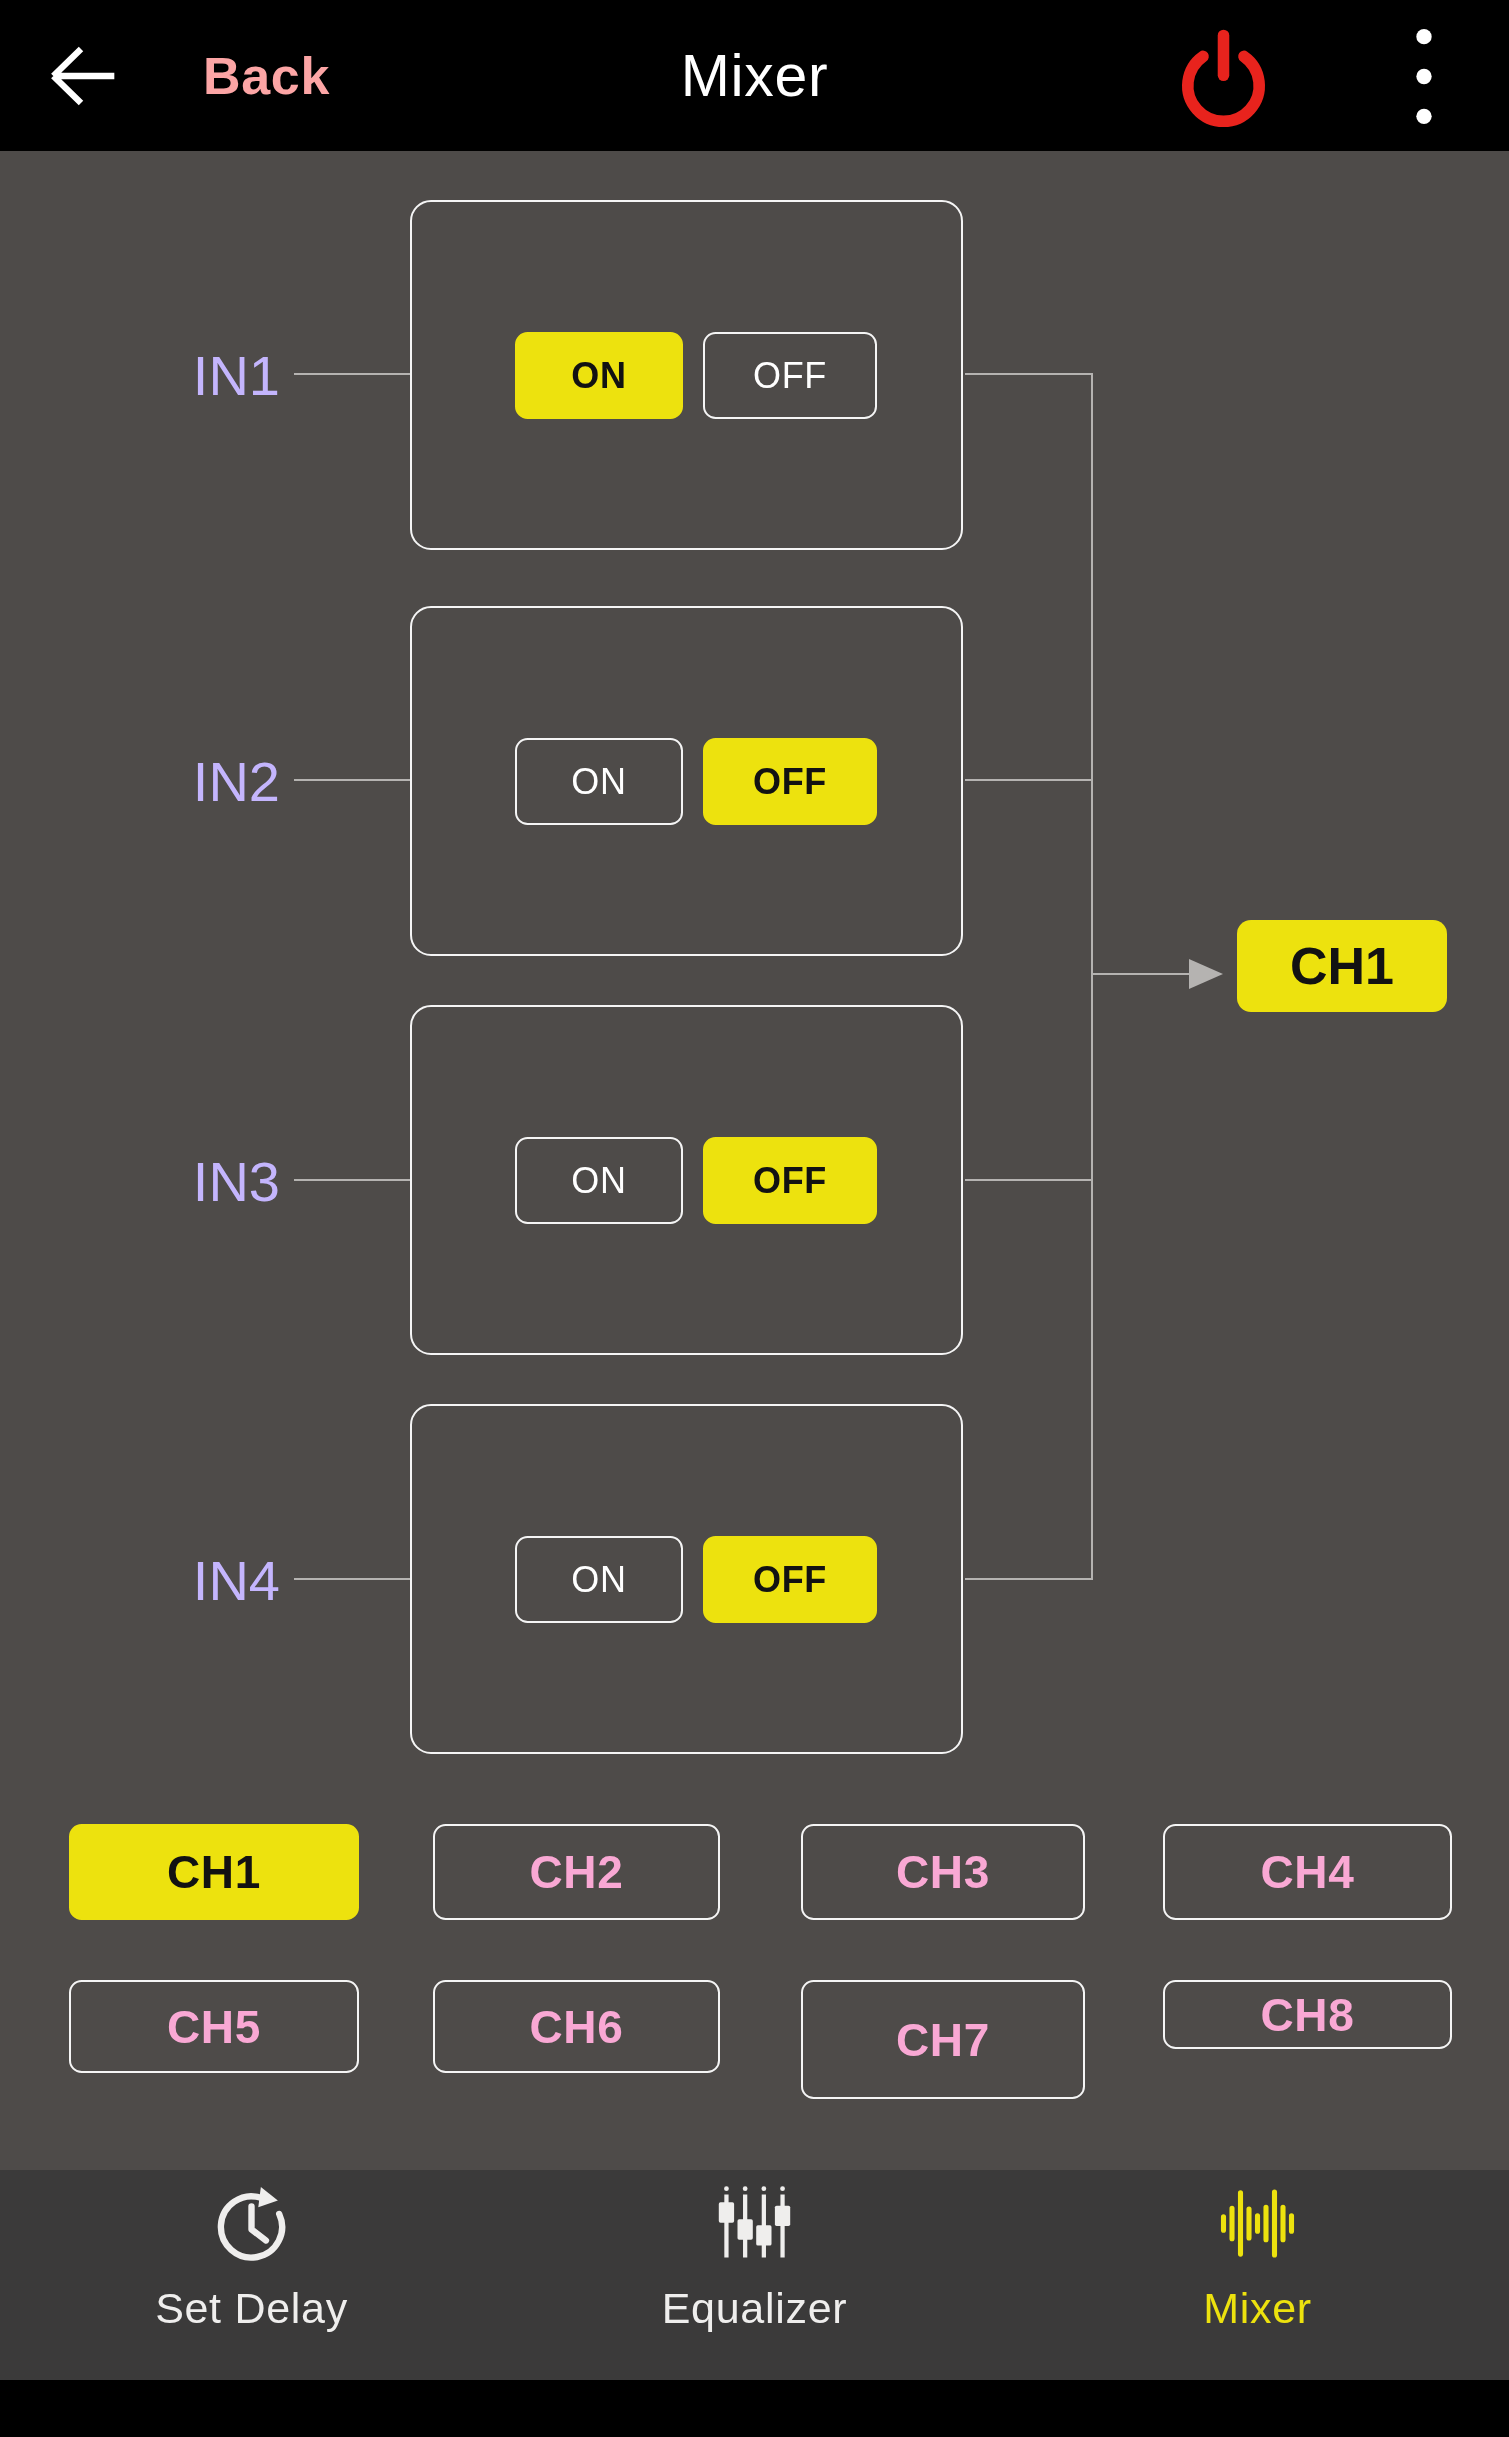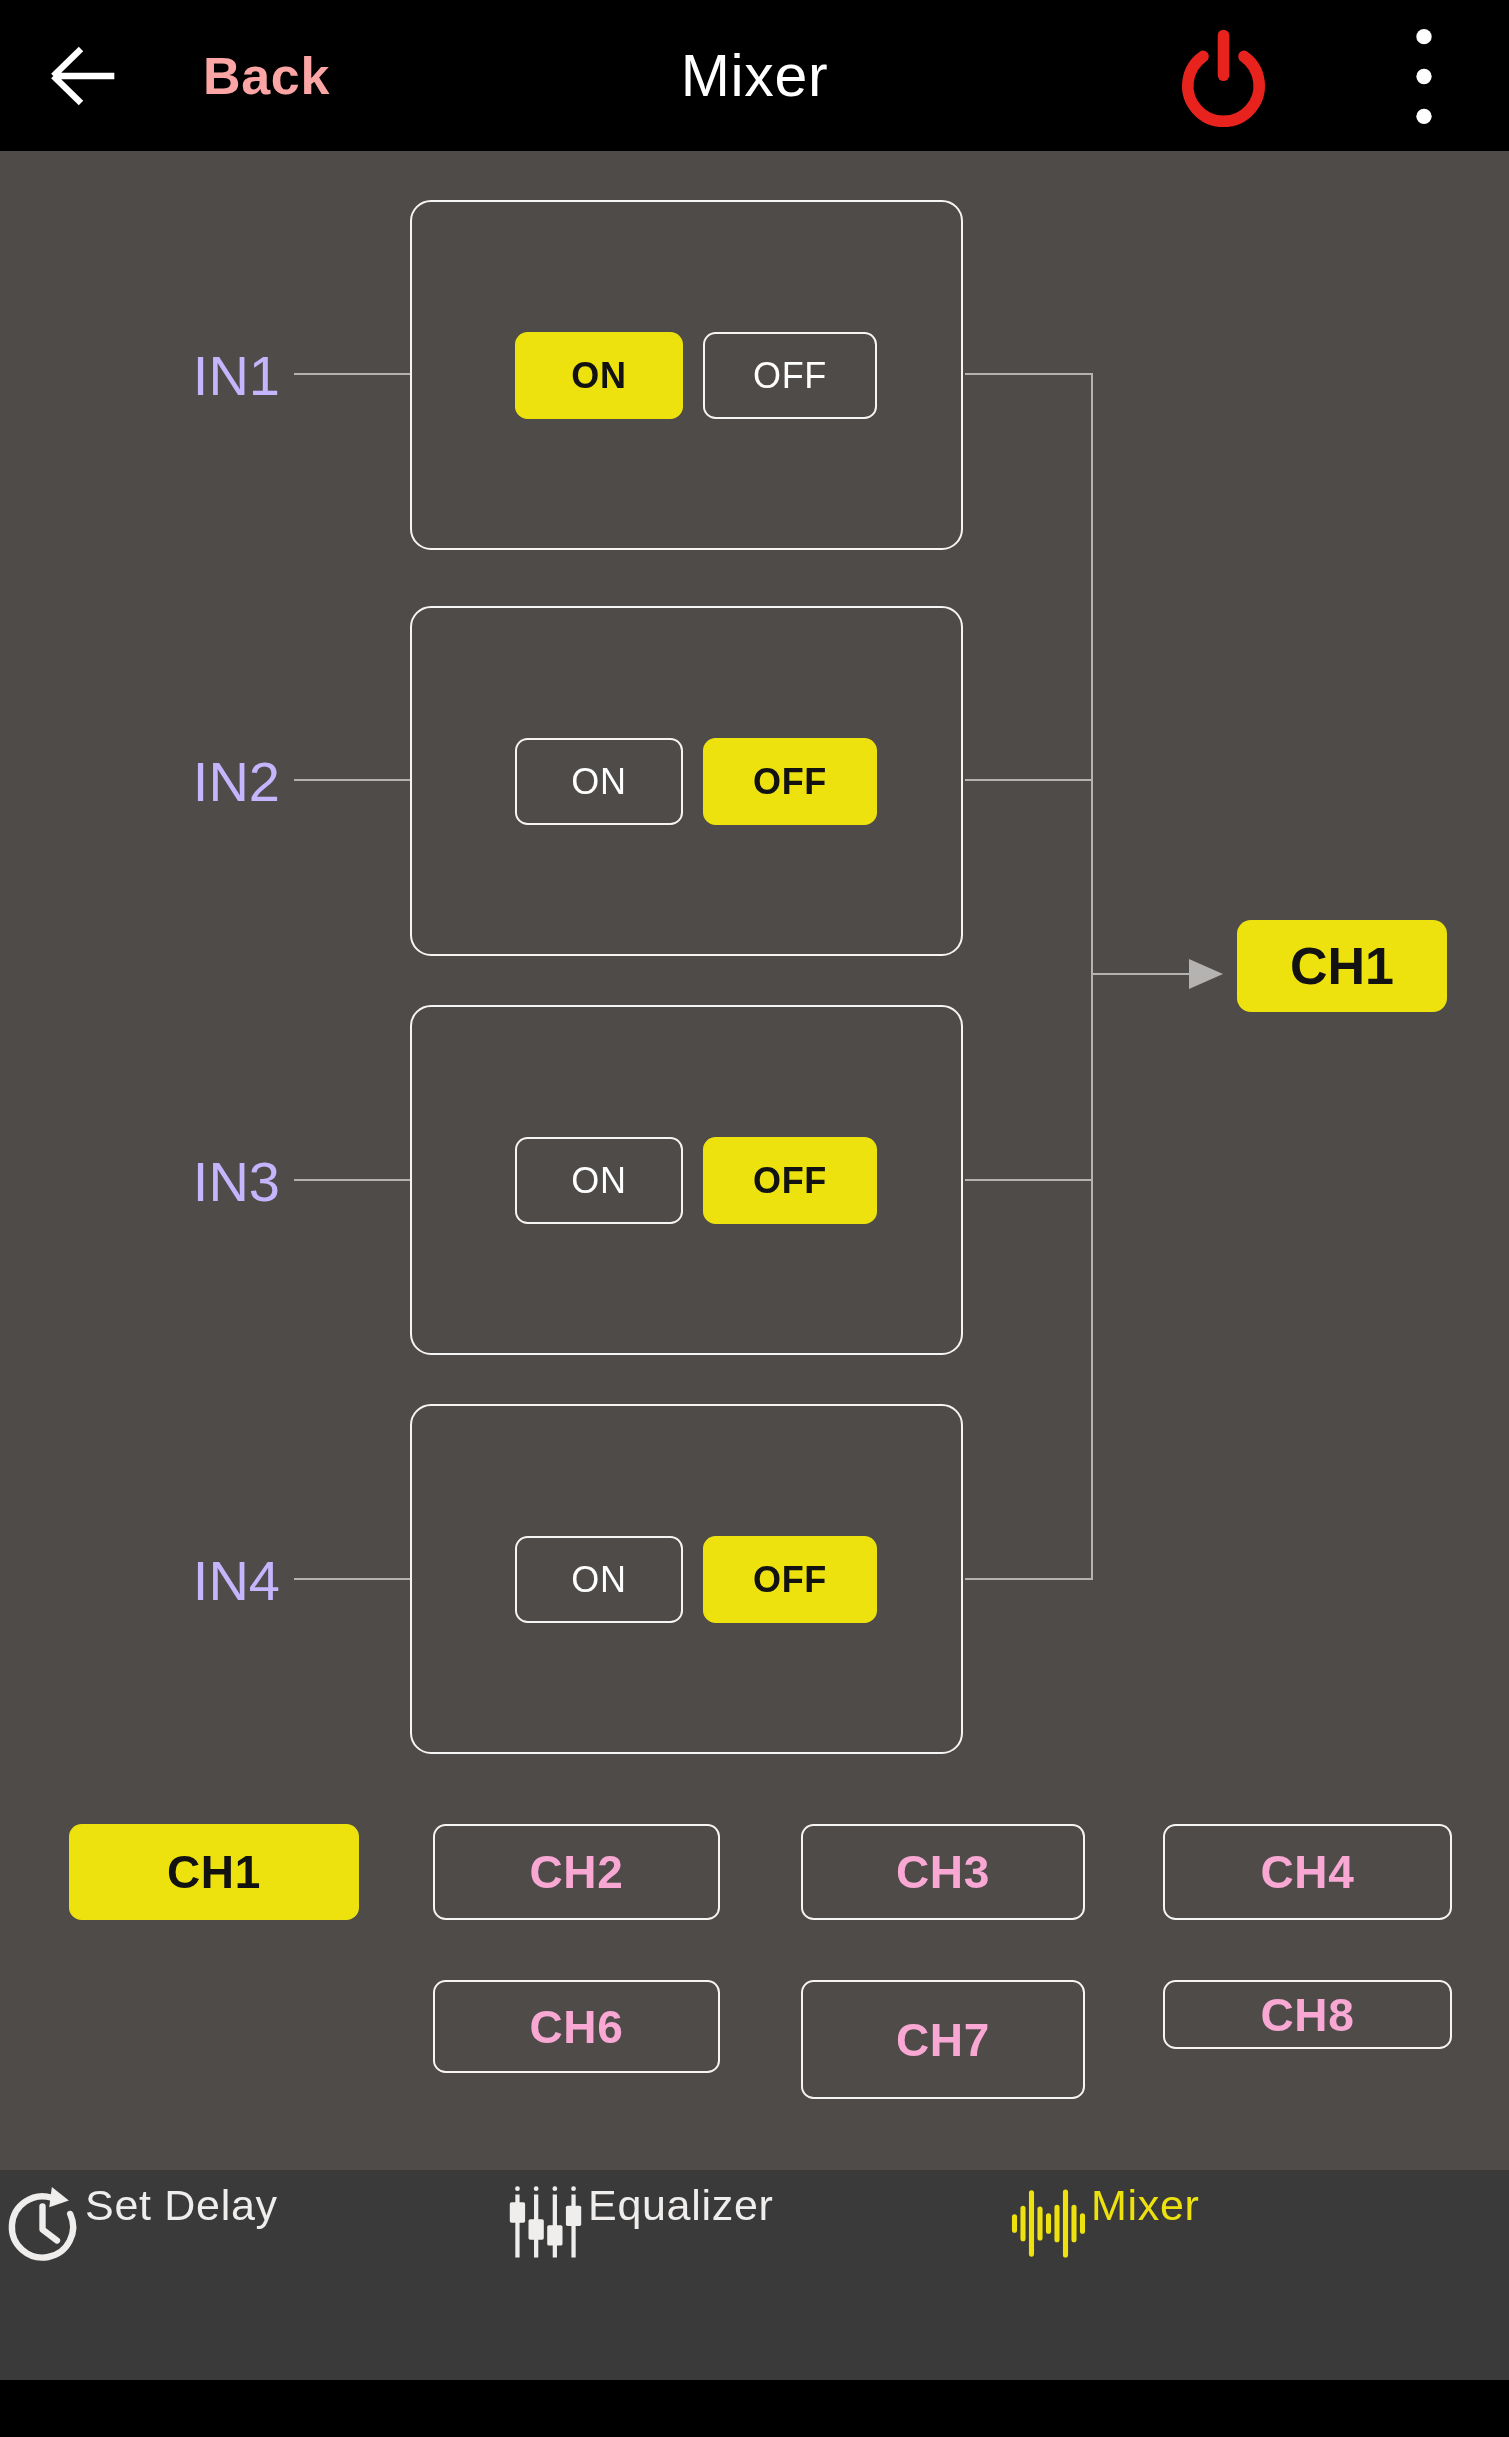--- a/index.html
+++ b/index.html
@@ -39,21 +39,21 @@
            font-size:52px;font-weight:700;cursor:pointer;}
 
   
   .ch-btn{position:absolute;border-radius:12.6px;box-sizing:border-box;display:flex;align-items:center;justify-content:center;
           background:transparent;border:2.8px solid var(--border,#F5F5F5);color:#f9a8d4;cursor:pointer;
           font-family:inherit;font-size:46px;font-weight:700;letter-spacing:0.7px;}
   .ch-btn.active{background:var(--yellow,#EDE20E);border-color:var(--yellow,#EDE20E);color:#121212;}
 
   
   .nav{position:absolute;left:0;top:2170px;width:1509px;height:210px;background:var(--nav_bg,#3B3A3A);display:flex;}
-  .nav-item{flex:1 1 0;display:flex;flex-direction:row;align-items:flex-start;justify-content:flex-start;
+  .nav-item{flex:1 1 0;display:flex;flex-direction:column;align-items:center;justify-content:flex-start;
             padding-top:11px;color:#EFEEED;cursor:pointer;}
   .nav-item .nav-ico{width:85px;height:85px;margin-bottom:18px;}
   .nav-item .nav-label{font-size:43px;font-weight:400;letter-spacing:0.7px;}
   .nav-item.active{color:var(--yellow,#EDE20E);}
   .footer{position:absolute;left:0;top:2380px;width:1509px;height:58px;background:#000;}
 </style>
 </head>
 <body>
 
 <div id="screen">
@@ -110,20 +110,21 @@
     <div class="toggle on">ON</div>
     <div class="toggle off active">OFF</div>
   </div>
 
   <div class="out-btn">CH1</div>
 
   <div class="ch-btn active" style="left:69px;top:1824px;width:290px;height:96px;">CH1</div>
   <div class="ch-btn" style="left:433px;top:1824px;width:287px;height:96px;">CH2</div>
   <div class="ch-btn" style="left:801px;top:1824px;width:284px;height:96px;">CH3</div>
   <div class="ch-btn" style="left:1163px;top:1824px;width:289px;height:96px;">CH4</div>
+  <div class="ch-btn" style="left:69px;top:1980px;width:290px;height:93px;">CH5</div>
   <div class="ch-btn" style="left:433px;top:1980px;width:287px;height:93px;">CH6</div>
   <div class="ch-btn" style="left:801px;top:1980px;width:284px;height:119px;">CH7</div>
   <div class="ch-btn" style="left:1163px;top:1980px;width:289px;height:69px;">CH8</div>
 
   <div class="nav">
 
     <div class="nav-item">
       <svg class="nav-ico" viewBox="0 0 100 100">
         <path d="M82.6 38.8 A36 36 0 1 1 61.1 19.8" fill="none" stroke="currentColor" stroke-width="7.5" stroke-linecap="round"></path>
         <path d="M58 31 L81 23 L61 7 Z" fill="currentColor"></path>

